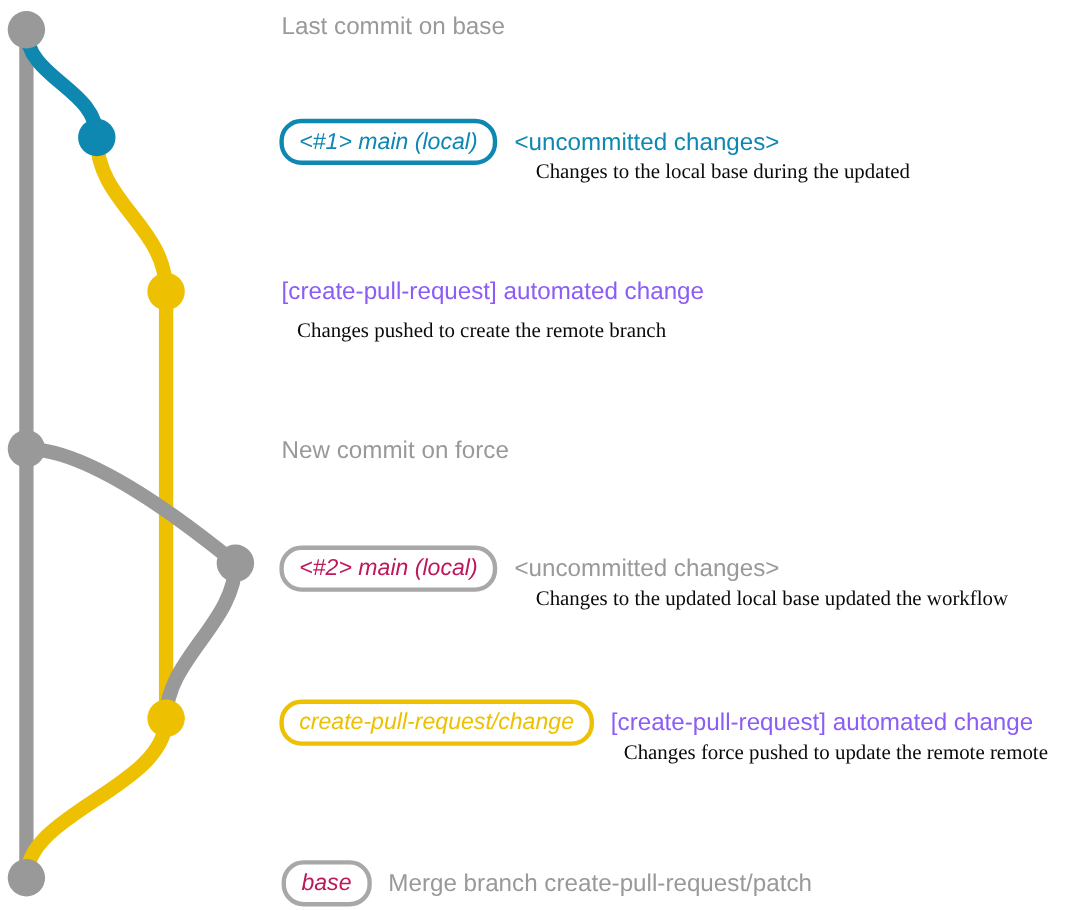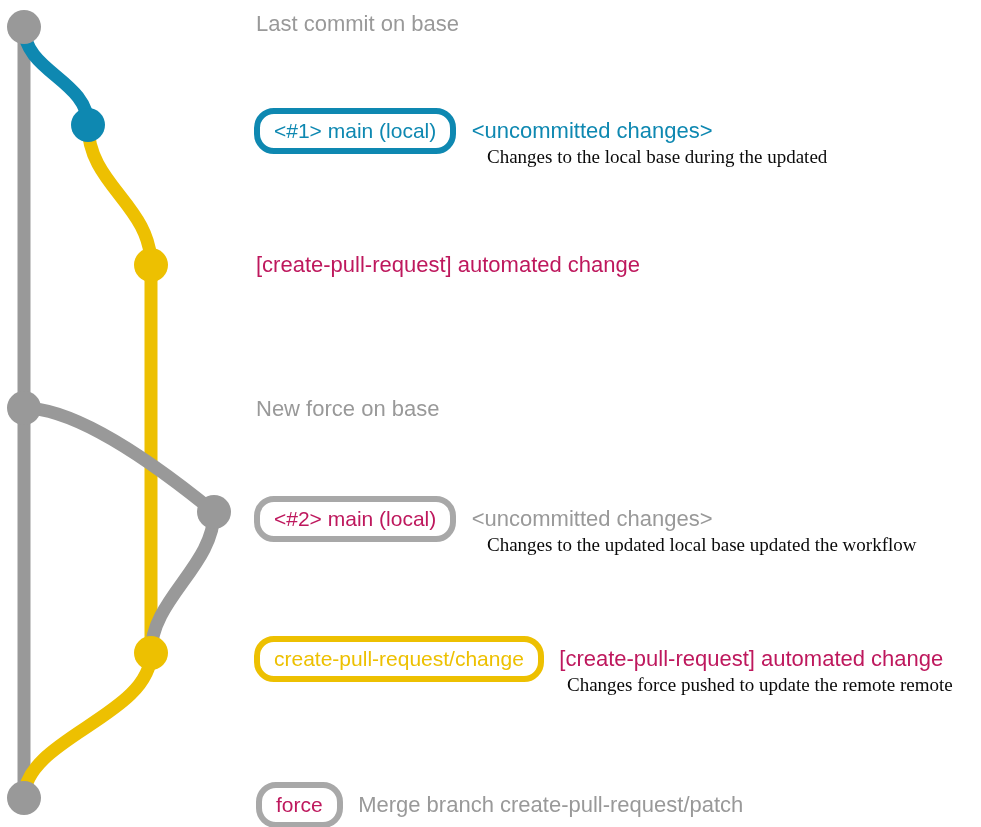--- a/index.html
+++ b/index.html
@@ -32,44 +32,45 @@
     height: 827px;
   }
 
   .row {
     position: absolute;
     white-space: nowrap;
   }
 
   .pill {
     display: inline-block;
-    border: 6px solid #0369a1;
+    border: 4px solid #0369a1;
     border-radius: 20px;
     padding: 5px 14px 6px 14px;
     font-size: 21px;
     line-height: 23px;
     font-family: "Liberation Sans", sans-serif;
     color: #999999;
     background: #ffffff;
     vertical-align: middle;
+    font-style: italic;
   }
   .pill.blue   { border-color: #0e88b1; color: #0e88b1; }
   .pill.yellow { border-color: #edc001; color: #edc001; }
   .pill.gray   { border-color: #a8a8a8; color: #be185d; }
 
   .subject {
     display: inline-block;
     font-size: 22px;
     line-height: 24px;
     font-family: "Liberation Sans", sans-serif;
     vertical-align: middle;
     margin-left: 11px;
   }
   .subject.blue   { color: #0e88b1; }
-  .subject.yellow { color: #be185d; }
+  .subject.yellow { color: #8b5cf6; }
   .subject.gray   { color: #999999; }
 
   .subject.standalone { margin-left: 0; }
 
   .note {
     position: absolute;
     font-family: "Liberation Serif", serif;
     font-size: 19px;
     line-height: 21px;
     color: #0a0a0a;
@@ -116,35 +117,36 @@
 
   <div class="row" style="left:254px; top:108px;">
     <span class="pill blue">&lt;#1&gt; main (local)</span>
     <span class="subject blue">&lt;uncommitted changes&gt;</span>
   </div>
   <div class="note" style="left:487px; top:146px;">Changes to the local base during the updated</div>
 
   <div class="row" style="left:256px; top:253px;">
     <span class="subject yellow standalone">[create-pull-request] automated change</span>
   </div>
+  <div class="note" style="left:270px; top:290px;">Changes pushed to create the remote branch</div>
 
   <div class="row" style="left:256px; top:397px;">
-    <span class="subject gray standalone">New force on base</span>
+    <span class="subject gray standalone">New commit on force</span>
   </div>
 
   <div class="row" style="left:254px; top:496px;">
     <span class="pill gray">&lt;#2&gt; main (local)</span>
     <span class="subject gray">&lt;uncommitted changes&gt;</span>
   </div>
   <div class="note" style="left:487px; top:534px;">Changes to the updated local base updated the workflow</div>
 
   <div class="row" style="left:254px; top:636px;">
     <span class="pill yellow">create-pull-request/change</span>
     <span class="subject yellow">[create-pull-request] automated change</span>
   </div>
   <div class="note" style="left:567px; top:674px;">Changes force pushed to update the remote remote</div>
 
   <div class="row" style="left:256px; top:782px;">
-    <span class="pill gray">force</span>
+    <span class="pill gray">base</span>
     <span class="subject gray">Merge branch create-pull-request/patch</span>
   </div>
 
 </div>
 
 </body></html>

